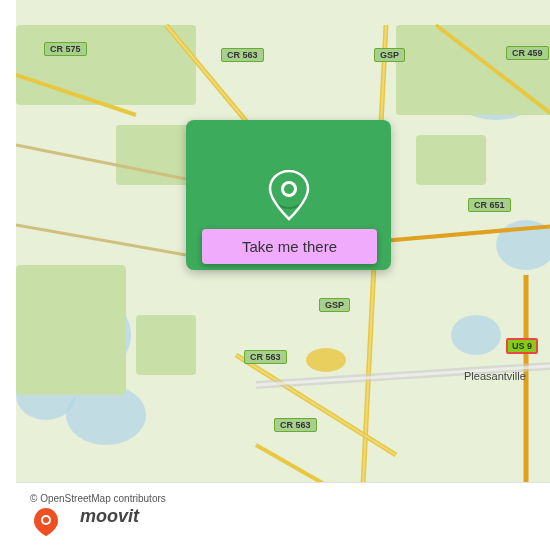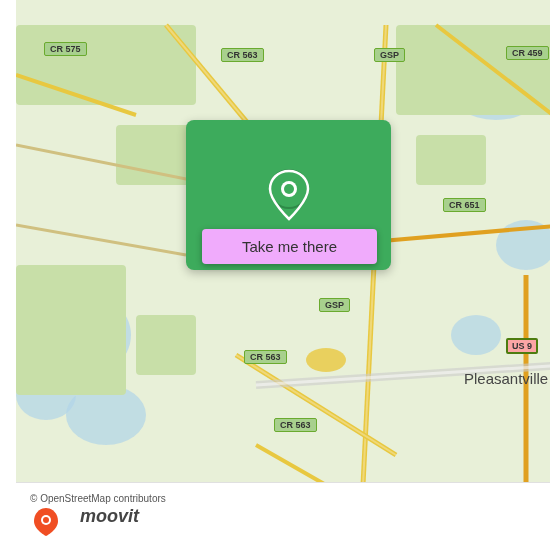--- a/index.html
+++ b/index.html
@@ -135,30 +135,30 @@
       padding: 1px 5px;
       border-radius: 2px;
       white-space: nowrap;
     }
 
     .us-label {
       position: absolute;
       font-size: 9px;
       font-weight: bold;
       color: #333;
-      background: #fca5a5;
-      border: 2px solid #4d7c0f;
+      background: #84cc16;
+      border: 2px solid #ef4444;
       padding: 1px 4px;
       border-radius: 2px;
       white-space: nowrap;
     }
 
     .place-label {
       position: absolute;
-      font-size: 15px;
+      font-size: 11px;
       color: #444;
       font-weight: 500;
     }
   </style>
 </head>
 <body>
 
 <div id="map-container">
 
   <div id="map-bg"></div>
@@ -206,21 +206,21 @@
 
     <line x1="240" y1="360" x2="550" y2="340" stroke="#ccc" stroke-width="8" opacity="0.6"></line>
     <line x1="240" y1="360" x2="550" y2="340" stroke="#fff" stroke-width="3" opacity="0.5"></line>
 
     <ellipse cx="310" cy="335" rx="20" ry="12" fill="#e8c840" opacity="0.8"></ellipse>
   </svg>
 
   <div class="highway-label" style="top:42px;left:28px;">CR 575</div>
   <div class="highway-label" style="top:48px;left:205px;">CR 563</div>
   <div class="highway-label" style="top:48px;left:358px;">GSP</div>
-  <div class="highway-label" style="top:198px;left:427px;">CR 651</div>
+  <div class="highway-label" style="top:198px;left:452px;">CR 651</div>
   <div class="highway-label" style="top:46px;left:490px;">CR 459</div>
   <div class="highway-label" style="top:298px;left:303px;">GSP</div>
   <div class="highway-label" style="top:350px;left:228px;">CR 563</div>
   <div class="highway-label" style="top:418px;left:258px;">CR 563</div>
   <div class="us-label" style="top:338px;left:490px;">US 9</div>
 
   <div class="place-label" style="top:370px;left:448px;">Pleasantville</div>
 
   <div id="green-card">
 

